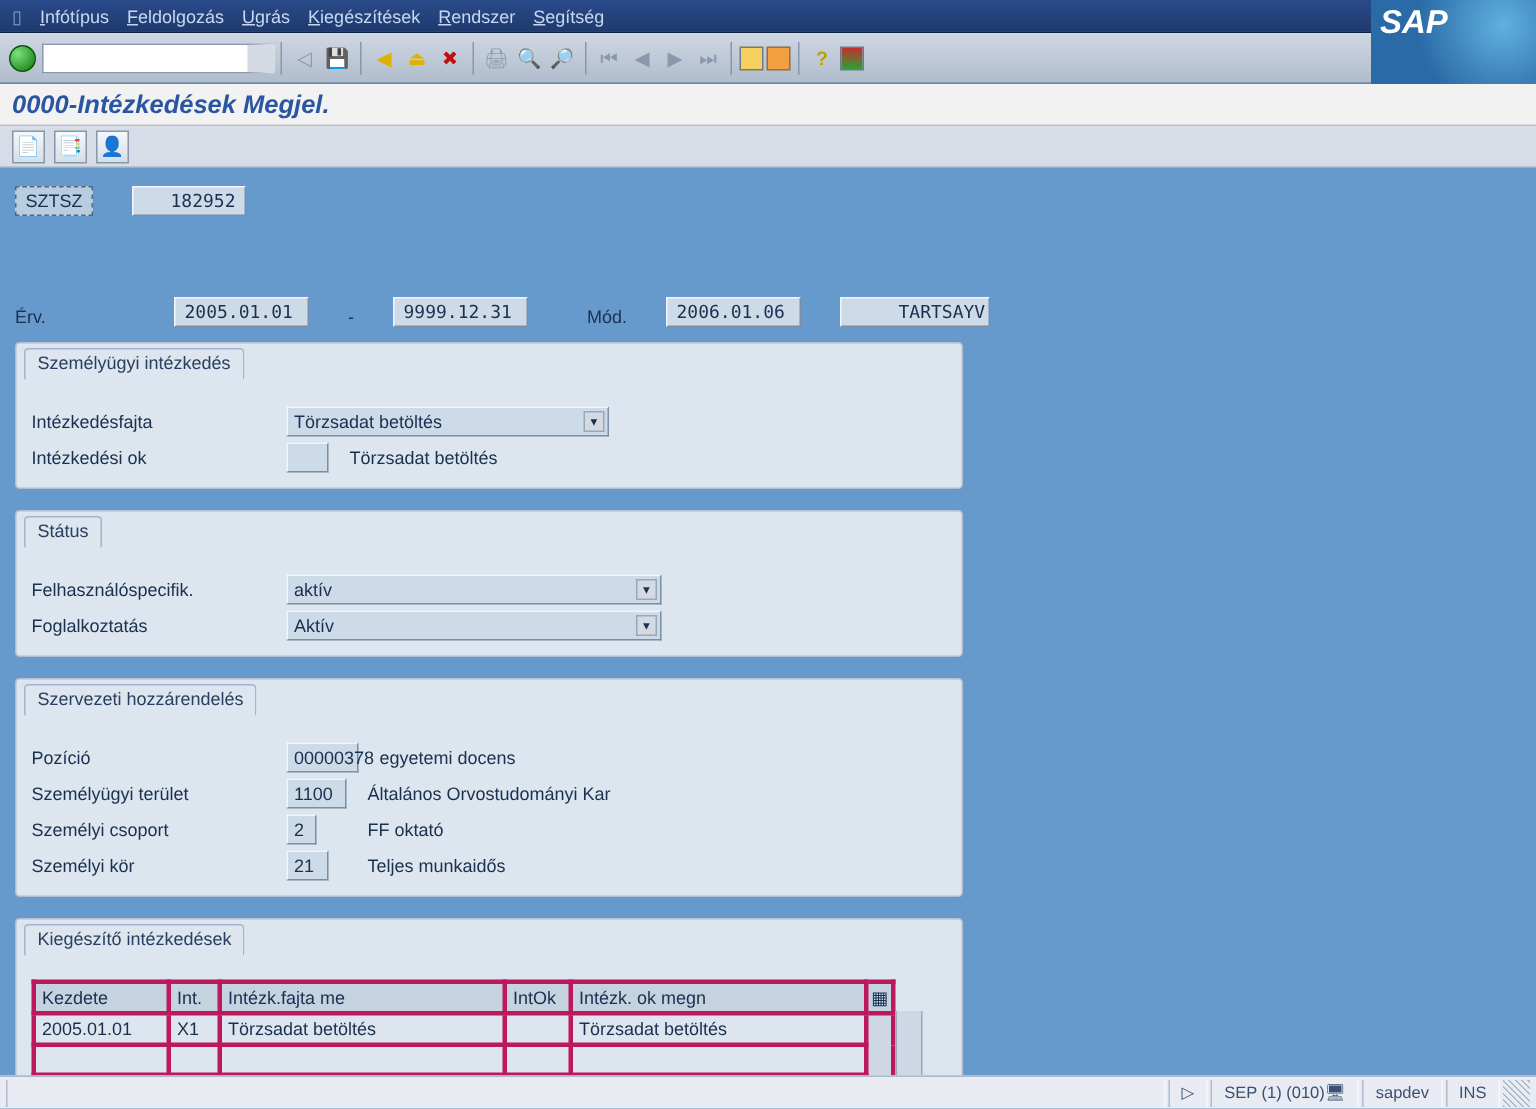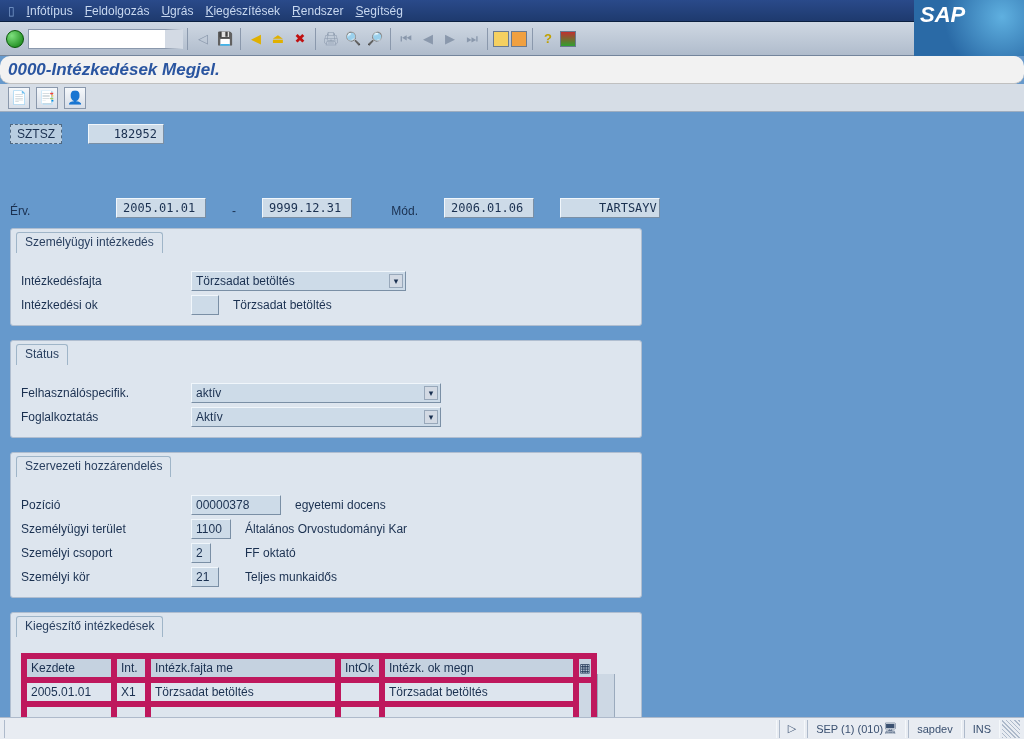--- a/index.html
+++ b/index.html
@@ -9,39 +9,39 @@
   .menubar .mitem { cursor:default; }
   .menubar .mitem u { text-decoration:underline; }
   .menubar .m-right { display:flex; gap:2px; align-items:center; }
   .menubar .m-right .winbtn { width:13px; height:13px; color:#8fb0e0; font-size:11px; display:flex;align-items:center;justify-content:center; }
   .sap-bar { background: linear-gradient(#cfd8e3,#b0bccc); height:34px; border-bottom:1px solid #74859c; display:flex; align-items:center; padding:0 6px; position:relative; }
   .sap-logo { position:absolute; right:0; top:-22px; width:110px; height:56px; background: radial-gradient(circle at 80% 30%, #5fb0e0 0%, #2a6aa6 60%); display:flex; align-items:flex-start; justify-content:flex-start; color:#fff; font-weight:bold; font-style:italic; font-size:22px; padding:2px 6px; }
   .tb-btn { width:20px; height:20px; margin:1px; display:inline-flex; align-items:center; justify-content:center; font-size:13px; }
   .sep { width:1px; height:22px; background:#8a98ac; margin:0 4px; }
   .green-ball { width:18px; height:18px; border-radius:50%; background: radial-gradient(circle at 30% 30%, #7ee07e, #0a7a0a); border:1px solid #055505; margin-right:4px;}
   .cmd-field { width:155px; height:20px; background:#fff; border:1px solid #8a98ac; border-right:18px solid #d3dae4; }
-  .title-bar { background:#f2f2f2; height:28px; display:flex; align-items:center; padding:0 8px; color:#2a55a0; font-weight:bold; font-style:italic; font-size:17px; border-bottom:1px solid #c0c0c0;border-radius:10px;}
+  .title-bar { background:#f2f2f2; height:28px; display:flex; align-items:center; padding:0 8px; color:#2a55a0; font-weight:bold; font-style:italic; font-size:17px; border-bottom:1px solid #c0c0c0;}
   .app-tb { background:#d6dde6; height:28px; border-bottom:1px solid #9eadbf; display:flex; align-items:center; padding:0 8px; gap:6px;}
   .app-tb .sq { width:22px; height:22px; background:linear-gradient(#f5f8fb,#d7dee8); border:1px solid #8a98ac; display:flex; align-items:center; justify-content:center; font-size:13px;}
   .body-area { background:#6699cc; padding:12px 10px 10px 10px; height: calc(739px - 22px - 34px - 28px - 28px - 22px); overflow:hidden;}
   .toprow { display:flex; align-items:flex-end; gap:26px; font-size:12px; margin-bottom:10px;}
   .toprow .lbl-box { background:#b8cde0; border:1px dashed #506880; padding:2px 6px; color:#1a3050;}
   .toprow .val-box, .toprow .ro-box { background:#cddbe8; border:1px solid #f0f6fb; border-right-color:#7a8fa5; border-bottom-color:#7a8fa5; padding:2px 6px; color:#1a3050; font-family:monospace; font-size:12px; min-height:20px; display:inline-flex; align-items:center;}
   .panel { width:632px; background:#dde5ee; border:1px solid #b0bed0; border-radius:3px; margin-bottom:14px; padding:0 0 8px 0;}
   .panel .phdr { margin:-1px 0 6px -1px; }
   .panel .phdr span.tab { display:inline-block; background:#dde5ee; border:1px solid #9fb5c8; border-bottom:none; padding:2px 8px 4px 8px; font-size:12px; color:#2a4060; border-radius:3px 3px 0 0; position:relative; top:-10px; left:6px;}
   .panel-inner { padding:0 10px;}
   .frow { display:flex; align-items:center; height:24px; font-size:12px; color:#1a3050; }
   .frow .flabel { width:170px; }
   .inp-ro { background:#cddbe8; border:1px solid #f0f6fb; border-right-color:#7a8fa5; border-bottom-color:#7a8fa5; height:20px; padding:0 4px; font-size:12px; display:inline-flex; align-items:center; color:#1a3050;}
   .dd { position:relative; }
   .dd .ddbtn { position:absolute; right:2px; top:2px; width:14px; height:14px; background:#d3dae4; border:1px solid #98a8ba; font-size:9px; display:flex; align-items:center; justify-content:center;}
   .table-wrap { display:flex; }
   table.grid { border-collapse:collapse; width:576px; }
-  table.grid th, table.grid td { border:6px solid #be185d; background:#dde5ee; font-size:12px; color:#1a3050; text-align:left; padding:2px 4px; height:20px; font-weight:normal;}
+  table.grid th, table.grid td { border:3px solid #be185d; background:#dde5ee; font-size:12px; color:#1a3050; text-align:left; padding:2px 4px; height:20px; font-weight:normal;}
   table.grid th { background:#c5d2e0; }
   table.grid th.cfg { width:18px; text-align:center; padding:0;}
   .vsb { width:18px; display:flex; flex-direction:column; }
   .vsb .sbtn { height:18px; background:#d3dae4; border:1px solid #9aaabd; font-size:10px; display:flex;align-items:center;justify-content:center;}
   .vsb .strack { flex:1; background:#cdd8e4; border-left:1px solid #9aaabd; border-right:1px solid #9aaabd;}
   .hsb-row { display:flex; align-items:center; margin-top:2px;}
   .hsb-row .sbtn { width:16px; height:16px; background:#d3dae4; border:1px solid #9aaabd; font-size:10px; display:flex;align-items:center;justify-content:center;}
   .hsb-row .strack { height:16px; background:#cdd8e4; border-top:1px solid #9aaabd; border-bottom:1px solid #9aaabd;}
   .status { position:absolute; bottom:0; left:0; right:0; height:22px; background:#e8ecf2; border-top:1px solid #aebacb; display:flex; align-items:center; justify-content:flex-end; font-size:11px; color:#3a5070; gap:2px; padding:0 4px;}
   .status .seg { border-left:1px solid #aebacb; border-right:1px solid #f5f8fb; padding:0 8px; height:18px; display:flex; align-items:center;}
@@ -162,21 +162,21 @@
         </div>
       </div>
     </div>
   </div>
 
   <div class="panel spacer-panel">
     <div class="phdr"><span class="tab">Szervezeti hozzárendelés</span></div>
     <div class="panel-inner">
       <div class="frow">
         <div class="flabel">Pozíció</div>
-        <div class="inp-ro" style="width:90px;">00000378</div>
+        <div class="inp-ro" style="width:48px;">00000378</div>
         <div style="width:14px;"></div>
         <div>egyetemi docens</div>
       </div>
       <div class="frow">
         <div class="flabel">Személyügyi terület</div>
         <div class="inp-ro" style="width:40px;">1100</div>
         <div style="width:14px;"></div>
         <div>Általános Orvostudományi Kar</div>
       </div>
       <div class="frow">

